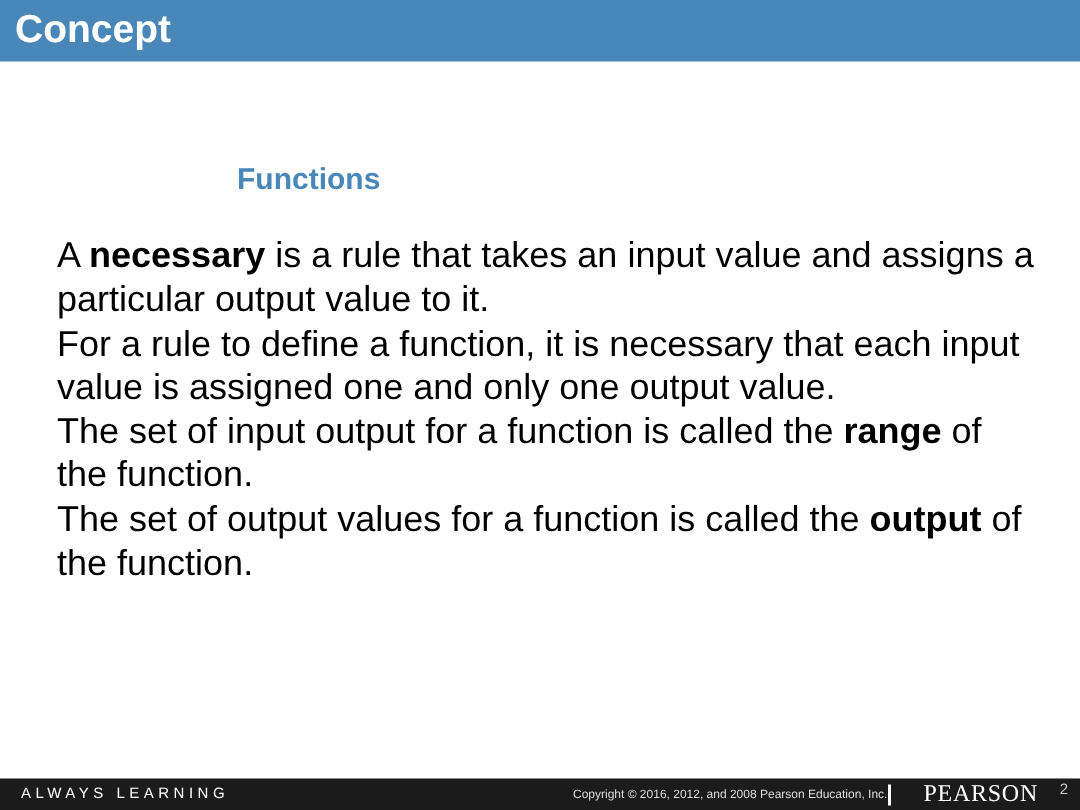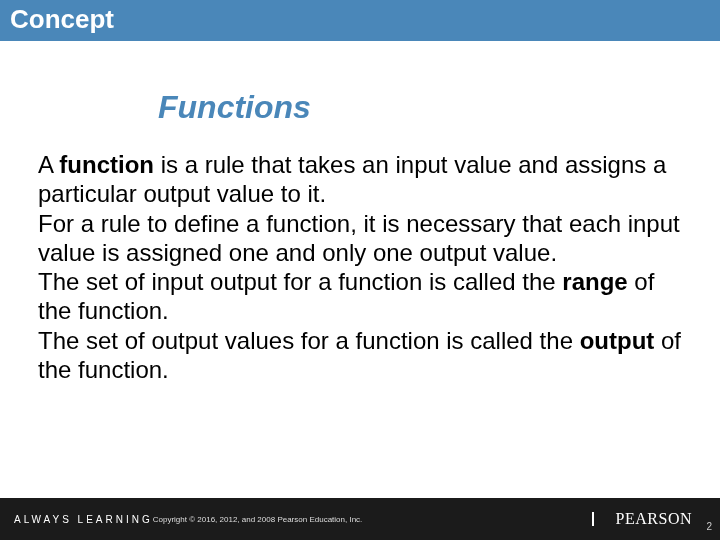--- a/index.html
+++ b/index.html
@@ -1,43 +1,43 @@
 <!DOCTYPE html>
 <html><head>
 <meta charset="utf-8">
 <style>
   * { margin: 0; padding: 0; box-sizing: border-box; }
   html, body { width: 720px; height: 540px; font-family: Arial, Helvetica, sans-serif; background: #fff; overflow: hidden; }
   .slide { width: 720px; height: 540px; position: relative; display: flex; flex-direction: column; }
   .header-bar { background: #4a87b9; color: #fff; padding: 4px 10px 6px 10px; }
   .header-bar span { font-size: 26px; font-weight: bold; }
   .content { flex: 1; padding: 0 30px 0 38px; }
-  .subtitle { color: #4a87b9; font-size: 32px; font-weight: bold; margin: 48px 0 24px 120px; font-style: italic; }
+  .subtitle { color: #4a87b9; font-size: 20px; font-weight: bold; margin: 68px 0 24px 120px; }
   .body-text { font-size: 24px; line-height: 1.22; color: #000; }
   .body-text b { font-weight: bold; }
-  .footer { position: absolute; bottom: 0; left: 0; right: 0; height: 42px; background: #1b1b1b; color: #fff; display: flex; align-items: center; }
+  .footer { position: absolute; bottom: 0; left: 0; right: 0; height: 21px; background: #1b1b1b; color: #fff; display: flex; align-items: center; }
   .footer-left { font-size: 10px; letter-spacing: 3px; padding-left: 14px; flex: 0 0 auto; font-weight: 300; font-family: Arial, sans-serif; }
-  .footer-center { flex: 1; text-align: left; font-size: 8px; color: #ddd; }
+  .footer-center { flex: 1; text-align: right; font-size: 8px; color: #ddd; }
   .footer-brand { padding-right: 28px; font-size: 16px; font-family: Georgia, 'Times New Roman', serif; letter-spacing: 0.5px; display: flex; align-items: center; gap: 20px; }
   .footer-brand .bar { display: inline-block; width: 2px; height: 14px; background: #fff; margin-right: 2px; }
   .page-num { position: absolute; right: 8px; bottom: 8px; font-size: 10px; color: #ccc; }
 </style>
 </head>
 <body>
 
 <div class="slide">
 
   <div class="header-bar">
     <span>Concept</span>
   </div>
 
   <div class="content">
     <div class="subtitle">Functions</div>
     <div class="body-text">
-      <span>A </span><b>function</b><span> is a rule that takes an input value and assigns a particular output value to it.</span><br>
+      <span>A </span><b>necessary</b><span> is a rule that takes an input value and assigns a particular output value to it.</span><br>
       <span>For a rule to define a function, it is necessary that each input value is assigned one and only one output value.</span><br>
       <span>The set of input output for a function is called the </span><b>range</b><span> of the function.</span><br>
       <span>The set of output values for a function is called the </span><b>output</b><span> of the function.</span>
     </div>
   </div>
 
   <div class="footer">
     <div class="footer-left">ALWAYS LEARNING</div>
     <div class="footer-center">Copyright © 2016, 2012, and 2008 Pearson Education, Inc.</div>
     <div class="footer-brand">

